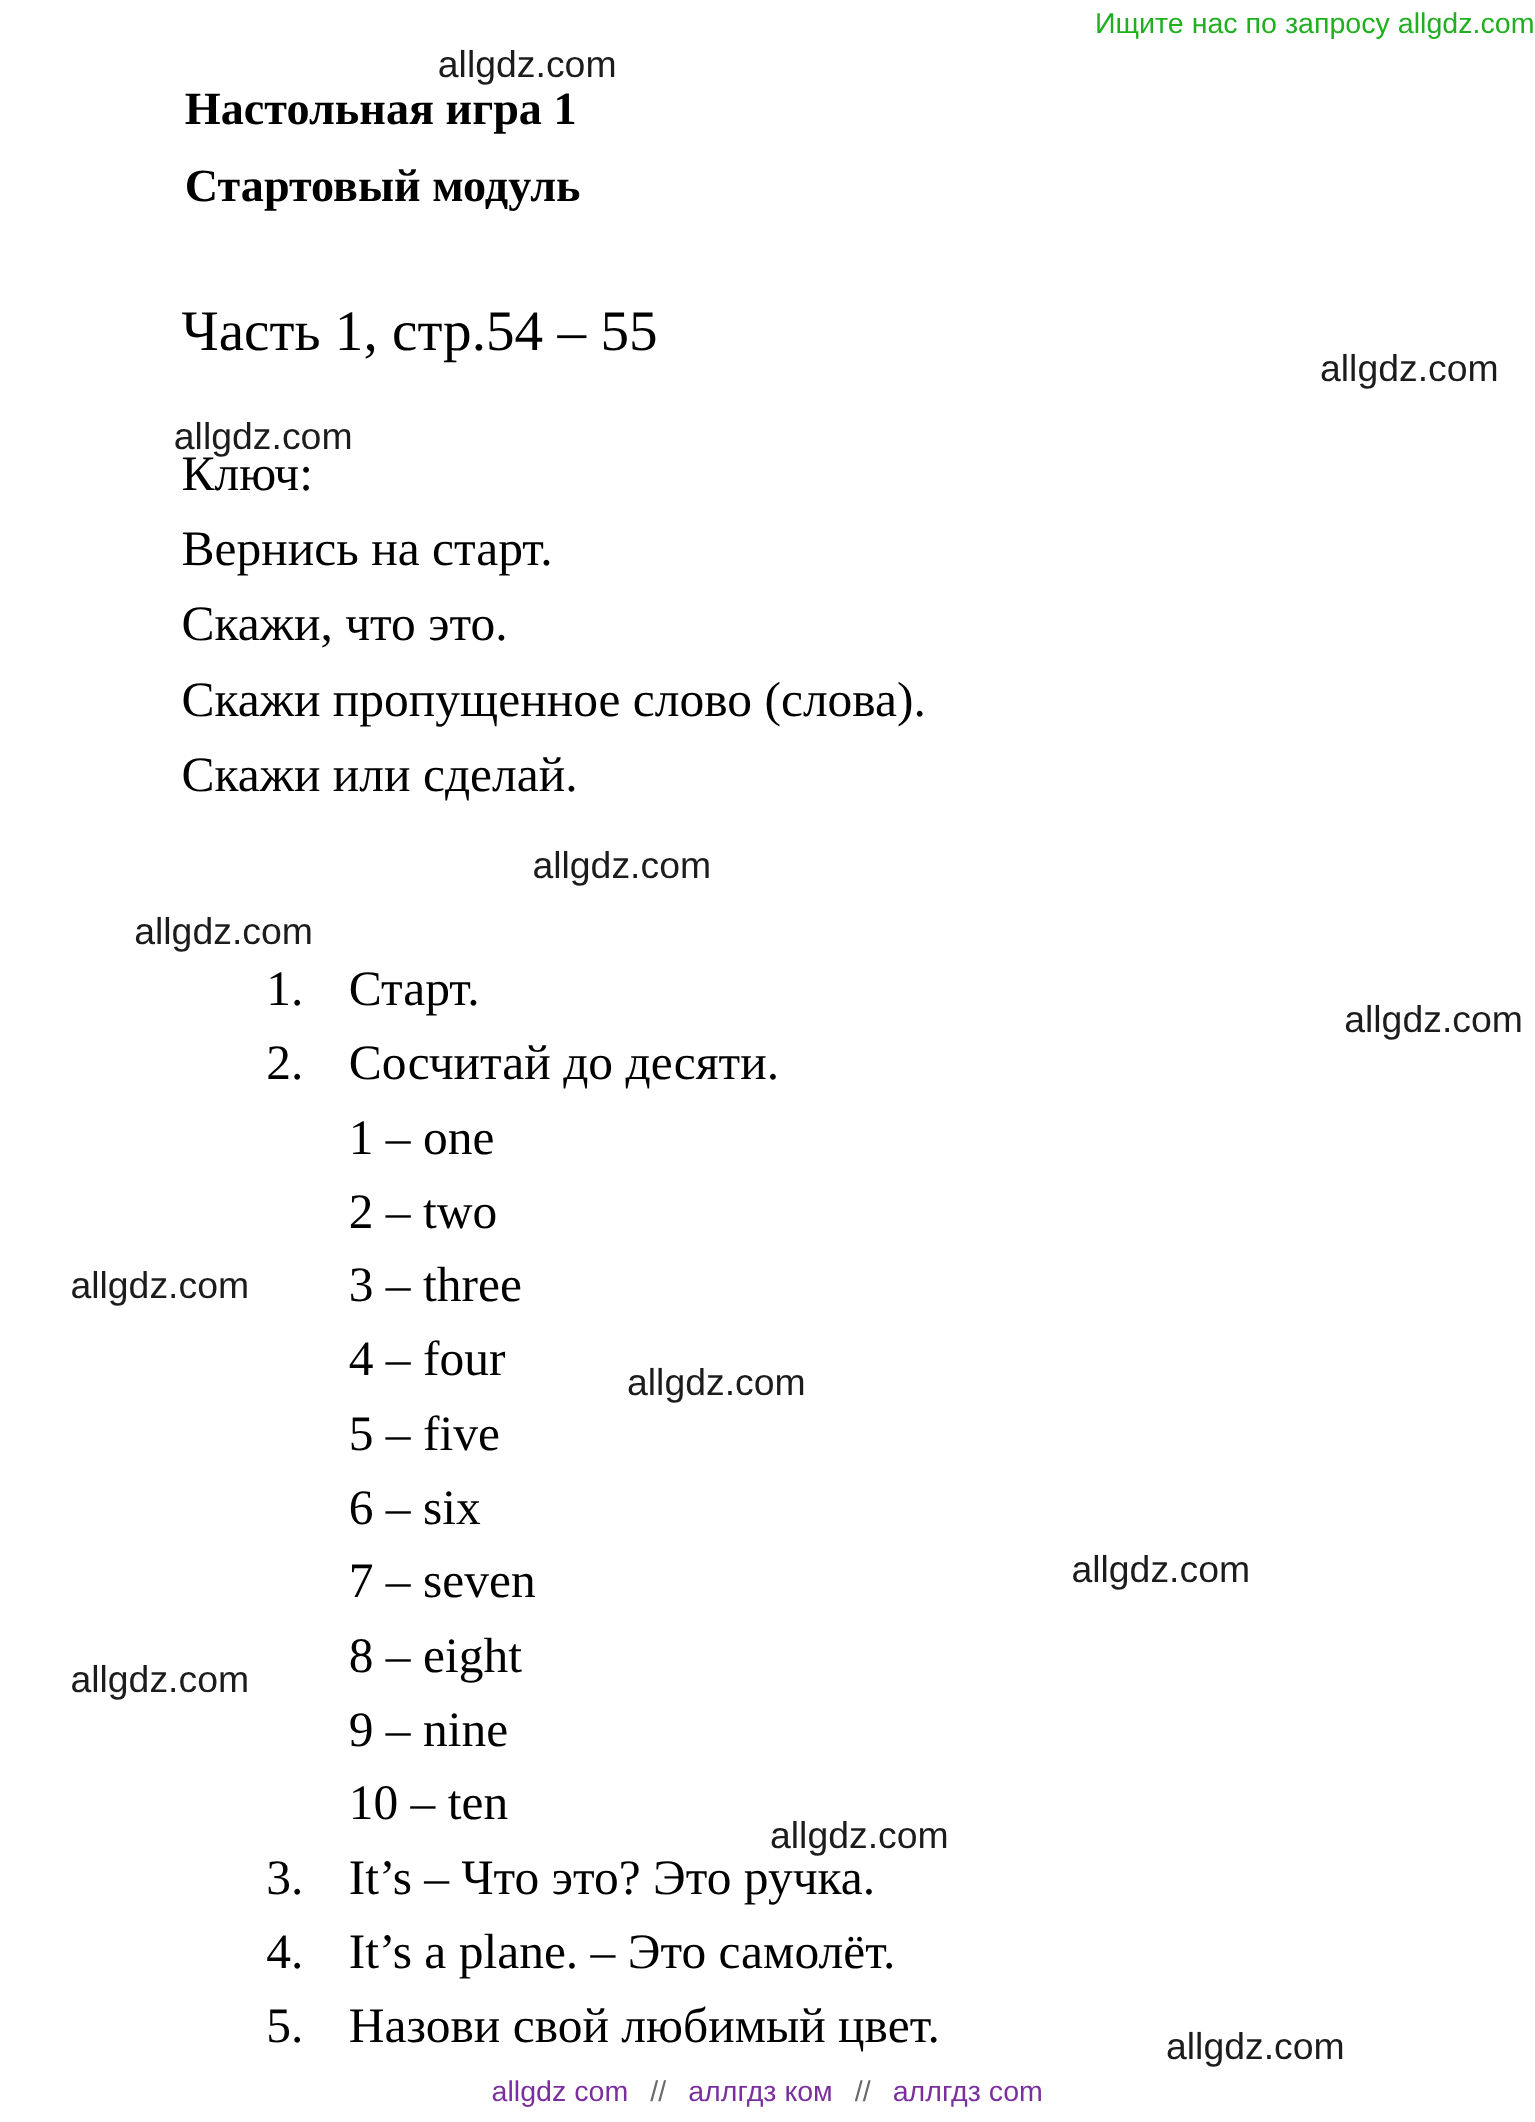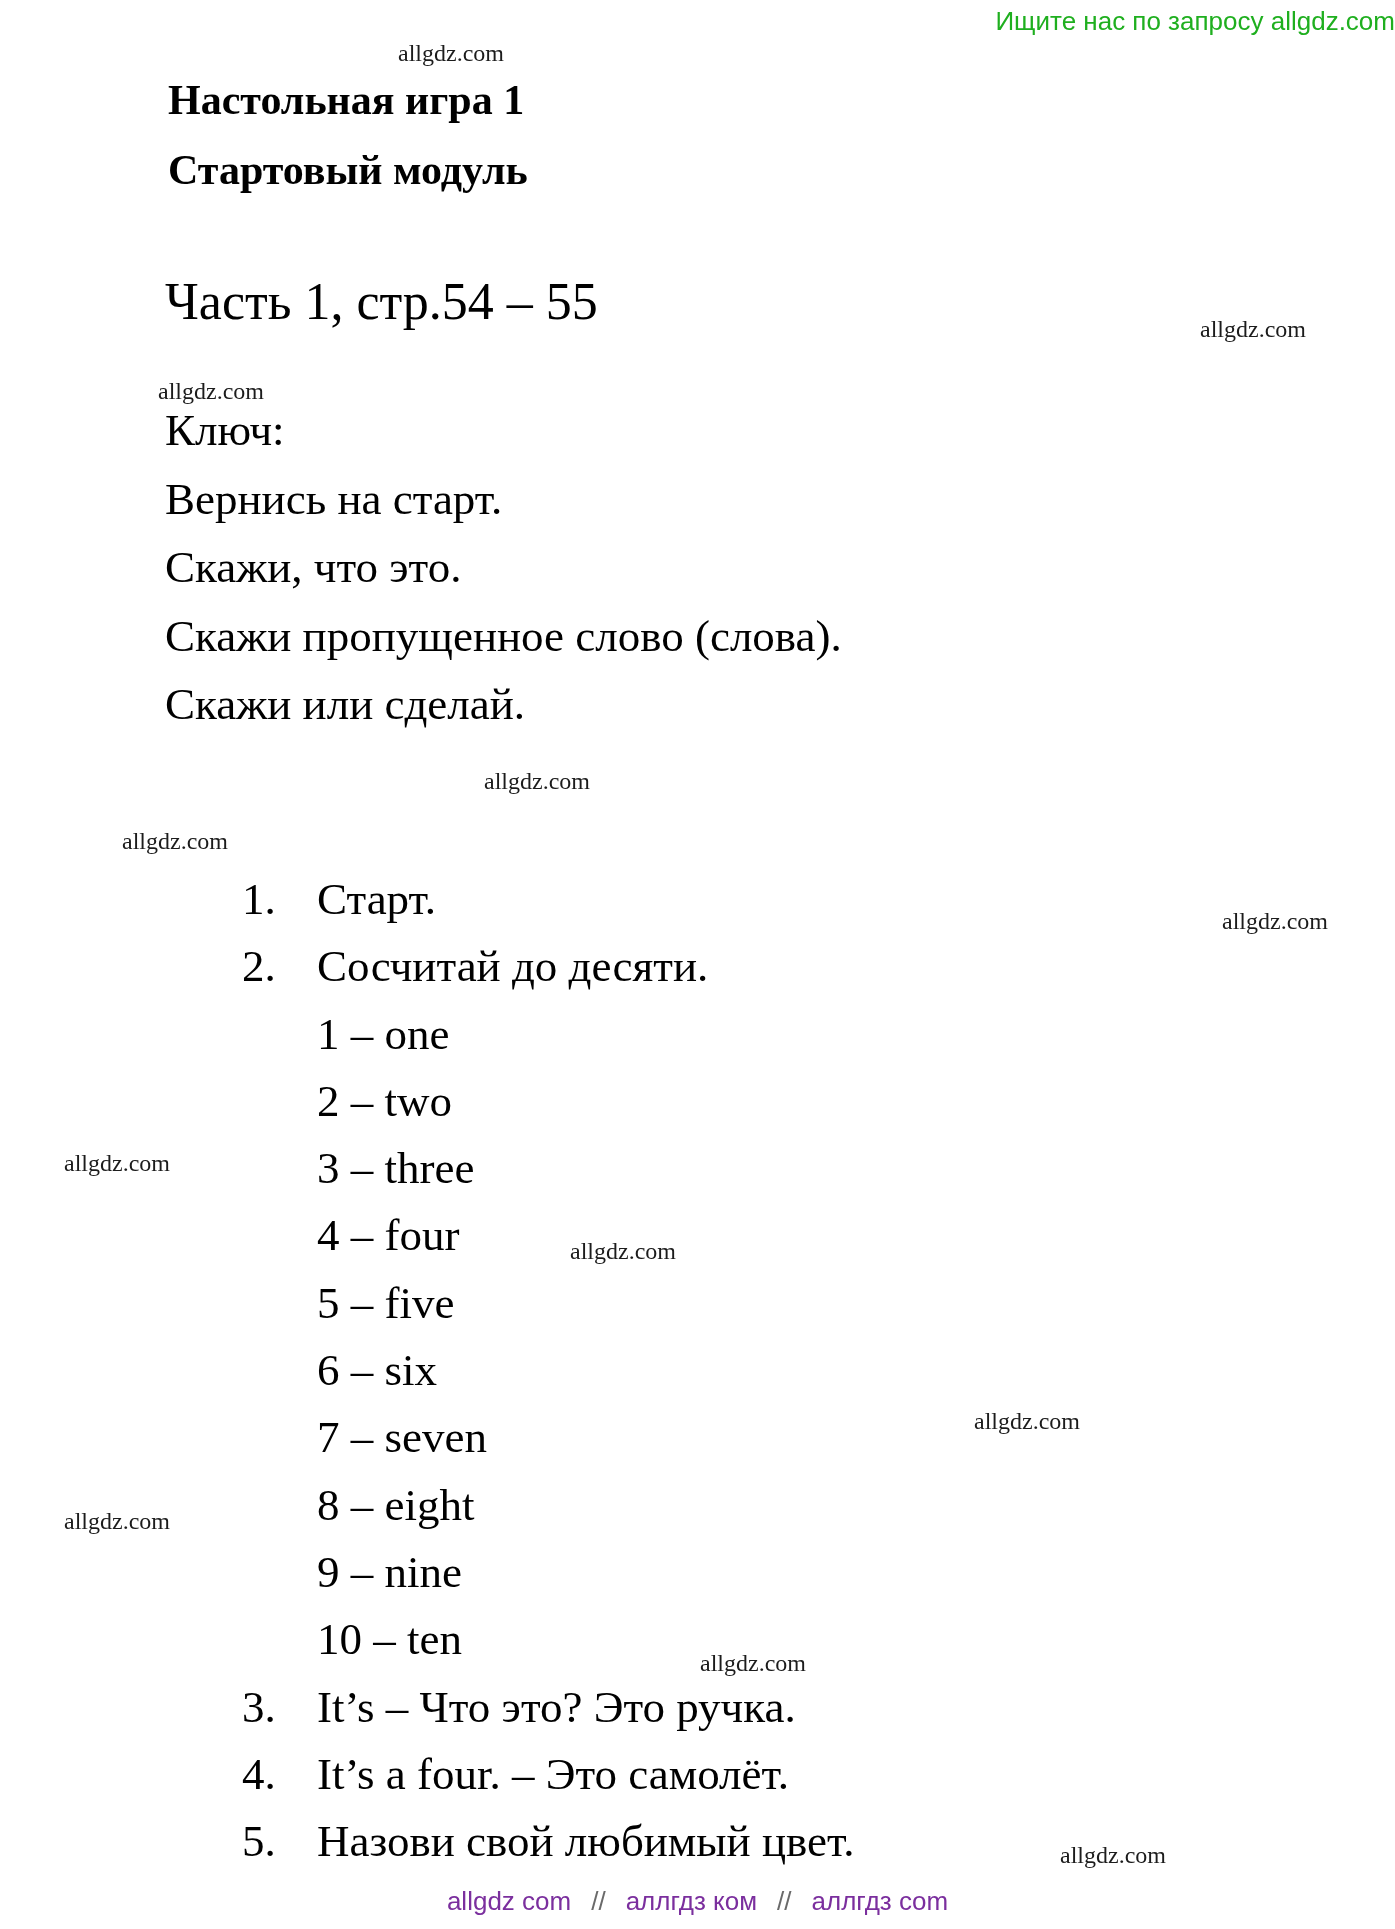--- a/index.html
+++ b/index.html
@@ -14,22 +14,22 @@
   .banner {
     position: absolute;
     top: 6px; left: 0; width: 100%;
     text-align: right;
     font-family: "Liberation Sans", "DejaVu Sans", sans-serif;
     font-size: 26px;
   }
   .wm-layer { position: absolute; inset: 0; pointer-events: none; }
   .wm {
     position: absolute;
-    font-family: Liberation Serif, serif;
-    font-size: 24px;
+    font-family: Liberation Sans, sans-serif;
+    font-size: 34px;
     color: #1c1c1c;
     white-space: nowrap;
   }
   .title {
     position: absolute; left: 168px; top: 65px;
     font-size: 42px; font-weight: bold; line-height: 70px;
     white-space: nowrap;
   }
   .subtitle {
     position: absolute; left: 165px; top: 272px;
@@ -140,21 +140,21 @@
     <div class="row">
       <span class="num"></span>
       <span class="txt">10 – ten</span>
     </div>
     <div class="row">
       <span class="num">3.</span>
       <span class="txt">It’s – Что это? Это ручка.</span>
     </div>
     <div class="row">
       <span class="num">4.</span>
-      <span class="txt">It’s a four. – Это самолёт.</span>
+      <span class="txt">It’s a plane. – Это самолёт.</span>
     </div>
     <div class="row">
       <span class="num">5.</span>
       <span class="txt">Назови свой любимый цвет.</span>
     </div>
   </div>
 
 <div class="footer"><span style="color: rgb(123, 47, 158);">allgdz com</span><span style="color: rgb(106, 106, 106);">//</span><span style="color: rgb(123, 47, 158);">аллгдз ком</span><span style="color: rgb(106, 106, 106);">//</span><span style="color: rgb(123, 47, 158); margin-top: 25px;">аллгдз com</span></div>
 
 </body></html>

